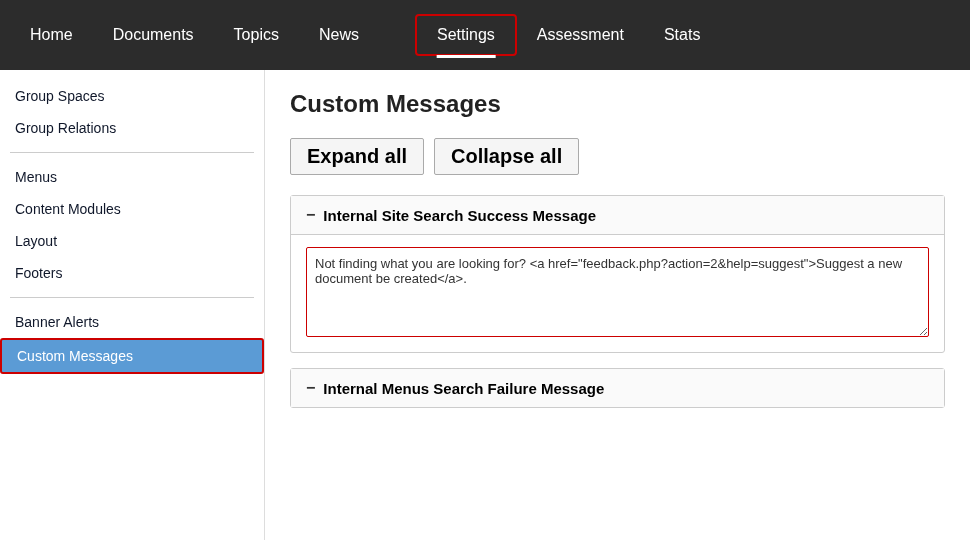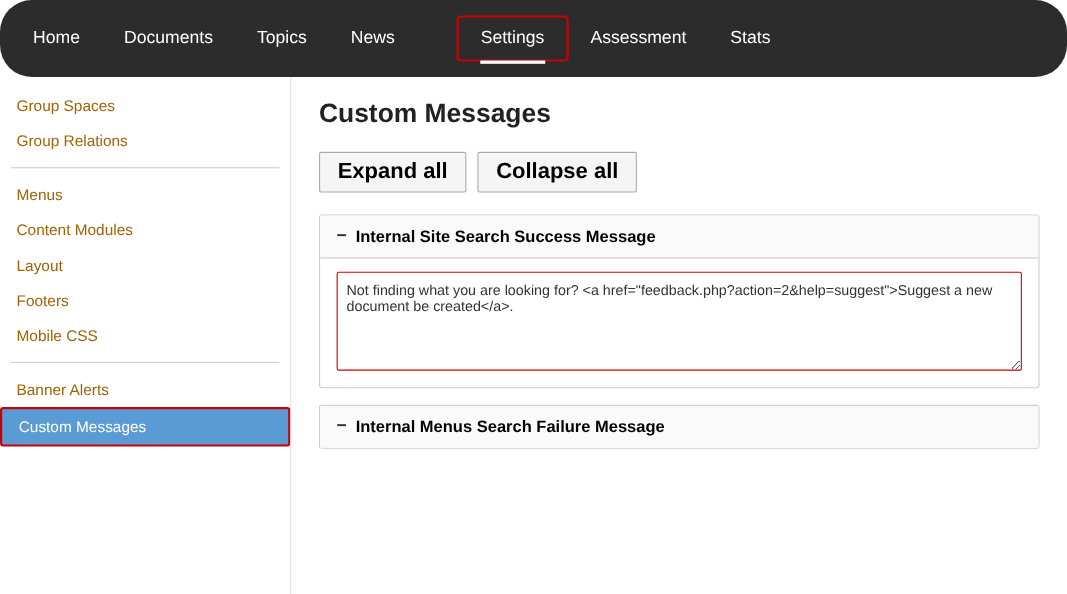--- a/index.html
+++ b/index.html
@@ -5,21 +5,20 @@
     * { margin: 0; padding: 0; box-sizing: border-box; }
     body { font-family: Arial, sans-serif; font-size: 14px; background: #fff; width: 970px; height: 540px; overflow: hidden; }
 
     
     .top-nav {
       background: #2c2c2c;
       display: flex;
       align-items: center;
       height: 70px;
       padding: 0 10px;
-      border-radius: 29px;
     }
     .top-nav-item {
       color: #fff;
       padding: 10px 20px;
       cursor: pointer;
       font-size: 16px;
       text-decoration: none;
       white-space: nowrap;
     }
     .top-nav-item.active {
@@ -50,21 +49,21 @@
       width: 265px;
       min-width: 265px;
       background: #fff;
       border-right: 1px solid #ddd;
       padding: 10px 0;
       overflow-y: auto;
     }
     .sidebar-item {
       padding: 8px 15px;
       cursor: pointer;
-      color: #a16207;
+      color: #0f172a;
       font-size: 14px;
     }
     .sidebar-item.active {
       background: #5b9bd5;
       color: #fff;
       border: 2px solid #cc0000;
       border-radius: 3px;
     }
     .sidebar-divider {
       border: none;
@@ -153,21 +152,20 @@
 <div class="main-layout">
 
   <aside class="sidebar">
     <div class="sidebar-item">Group Spaces</div>
     <div class="sidebar-item">Group Relations</div>
     <hr class="sidebar-divider">
     <div class="sidebar-item">Menus</div>
     <div class="sidebar-item">Content Modules</div>
     <div class="sidebar-item">Layout</div>
     <div class="sidebar-item">Footers</div>
-    <div class="sidebar-item">Mobile CSS</div>
     <hr class="sidebar-divider">
     <div class="sidebar-item">Banner Alerts</div>
     <div class="sidebar-item active">Custom Messages</div>
   </aside>
 
   <main class="content">
     <h1 class="page-title">Custom Messages</h1>
 
     <div class="btn-row">
       <button class="btn">Expand all</button>

